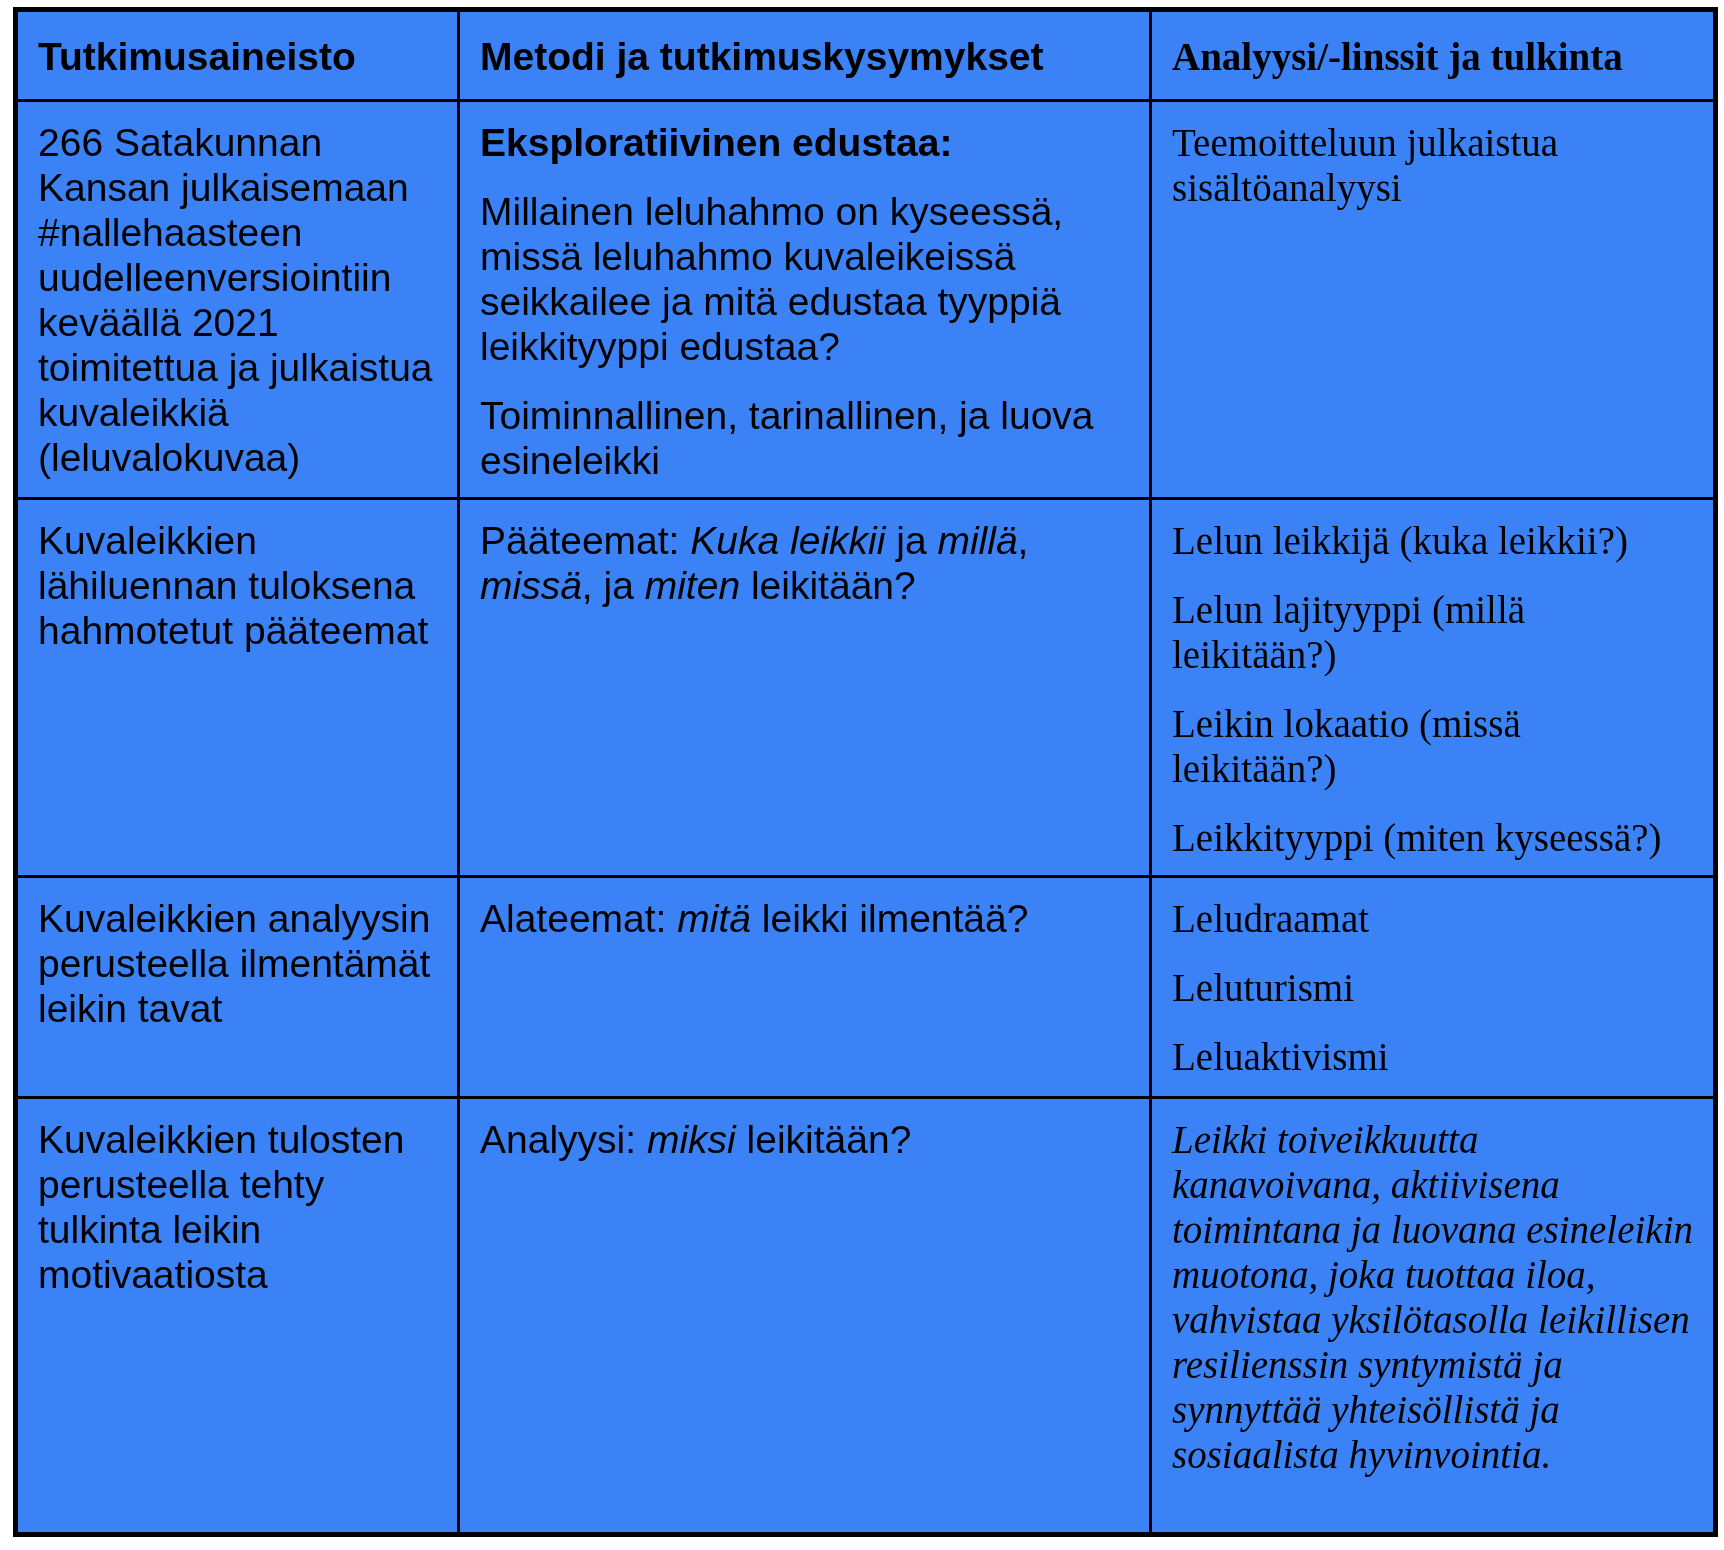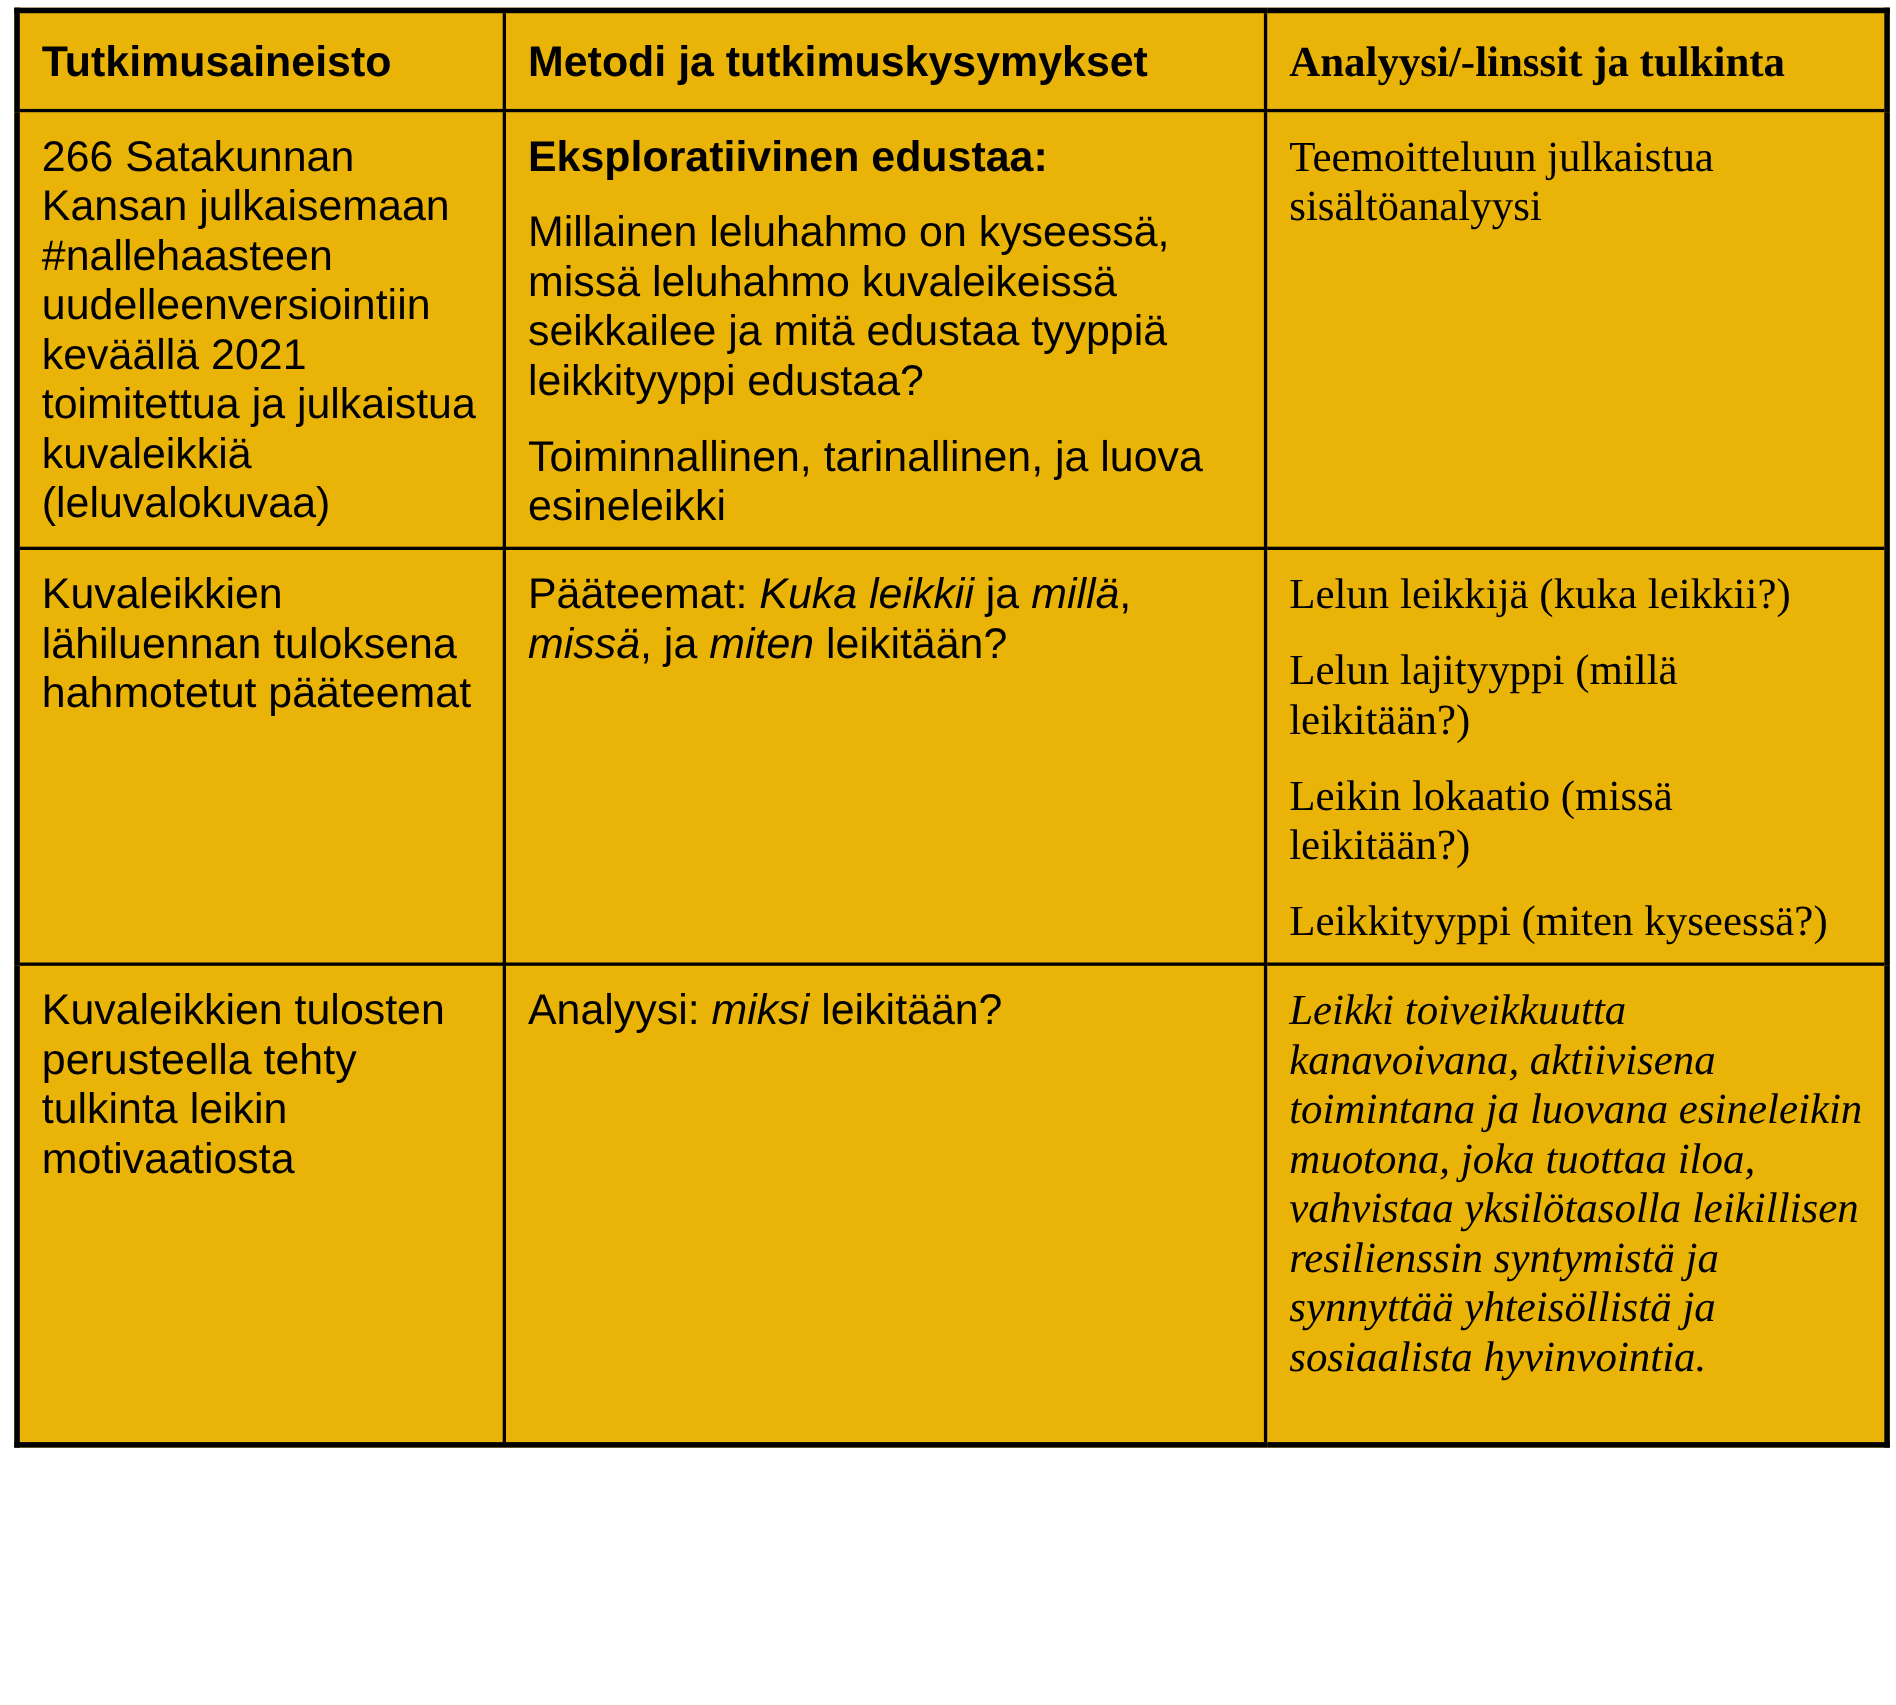--- a/index.html
+++ b/index.html
@@ -9,21 +9,21 @@
     width: 1724px;
     height: 1550px;
     font-family: "Liberation Sans", "DejaVu Sans", sans-serif;
     color: #000000;
   }
   .doc-table {
     border-collapse: collapse;
     table-layout: fixed;
     width: 1700px;
     margin: 7px 23px 11px 13px;
-    background: #eab308;
+    background: #3b82f6;
   }
   .doc-table th, .doc-table td {
     border: 3px solid #000000;
     vertical-align: top;
     text-align: left;
     padding: 18px 20px 14px 20px;
     font-size: 39px;
     line-height: 45px;
     overflow: hidden;
   }
@@ -88,20 +88,33 @@
       <td>
         <p><span>Pääteemat: </span><span class="it">Kuka leikkii</span><span> ja </span><span class="it">millä</span><span>, </span><span class="it">missä</span><span>, ja </span><span class="it">miten</span><span> leikitään?</span></p>
       </td>
       <td>
         <p>Lelun leikkijä (kuka leikkii?)</p>
         <p>Lelun lajityyppi (millä leikitään?)</p>
         <p>Leikin lokaatio (missä leikitään?)</p>
         <p>Leikkityyppi (miten kyseessä?)</p>
       </td>
     </tr>
+    <tr class="row-3">
+      <td>
+        <p>Kuvaleikkien analyysin perusteella ilmentämät leikin tavat</p>
+      </td>
+      <td>
+        <p><span>Alateemat: </span><span class="it">mitä</span><span> leikki ilmentää?</span></p>
+      </td>
+      <td>
+        <p>Leludraamat</p>
+        <p>Leluturismi</p>
+        <p>Leluaktivismi</p>
+      </td>
+    </tr>
     <tr class="row-4">
       <td>
         <p>Kuvaleikkien tulosten perusteella tehty tulkinta leikin motivaatiosta</p>
       </td>
       <td>
         <p><span>Analyysi: </span><span class="it">miksi</span><span> leikitään?</span></p>
       </td>
       <td>
         <p class="it">Leikki toiveikkuutta kanavoivana, aktiivisena toimintana ja luovana esineleikin muotona, joka tuottaa iloa, vahvistaa yksilötasolla leikillisen resilienssin syntymistä ja synnyttää yhteisöllistä ja sosiaalista hyvinvointia.</p>
       </td>

